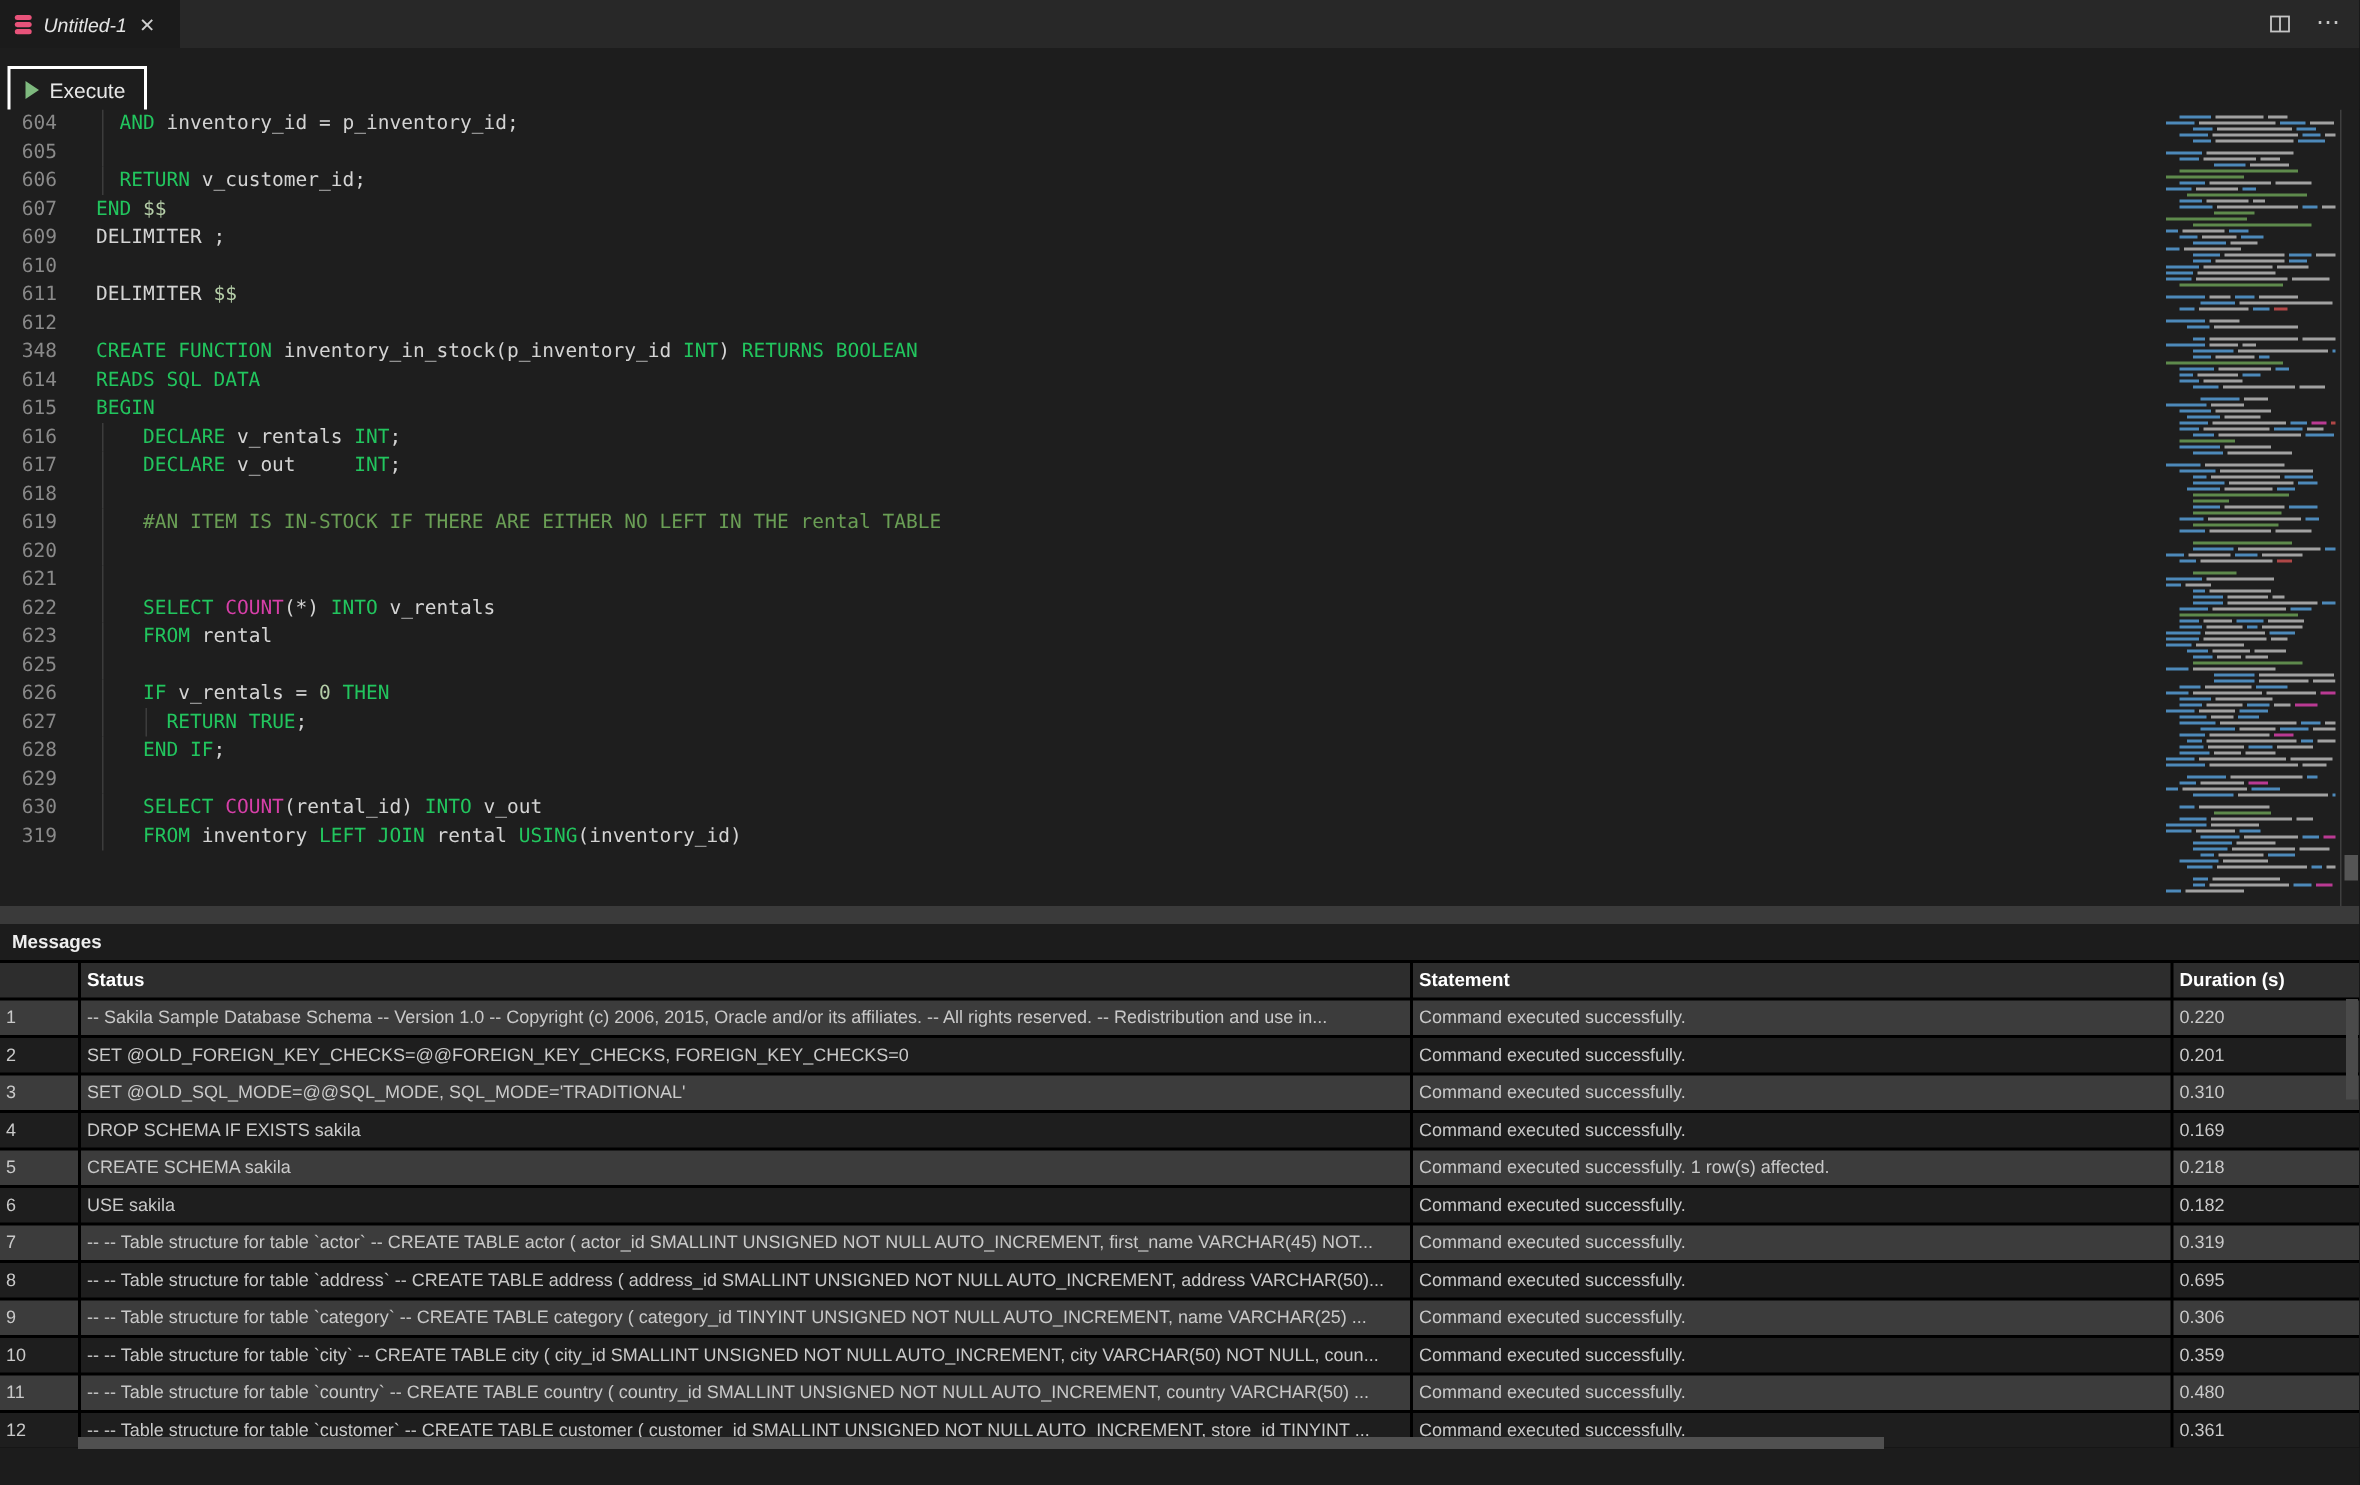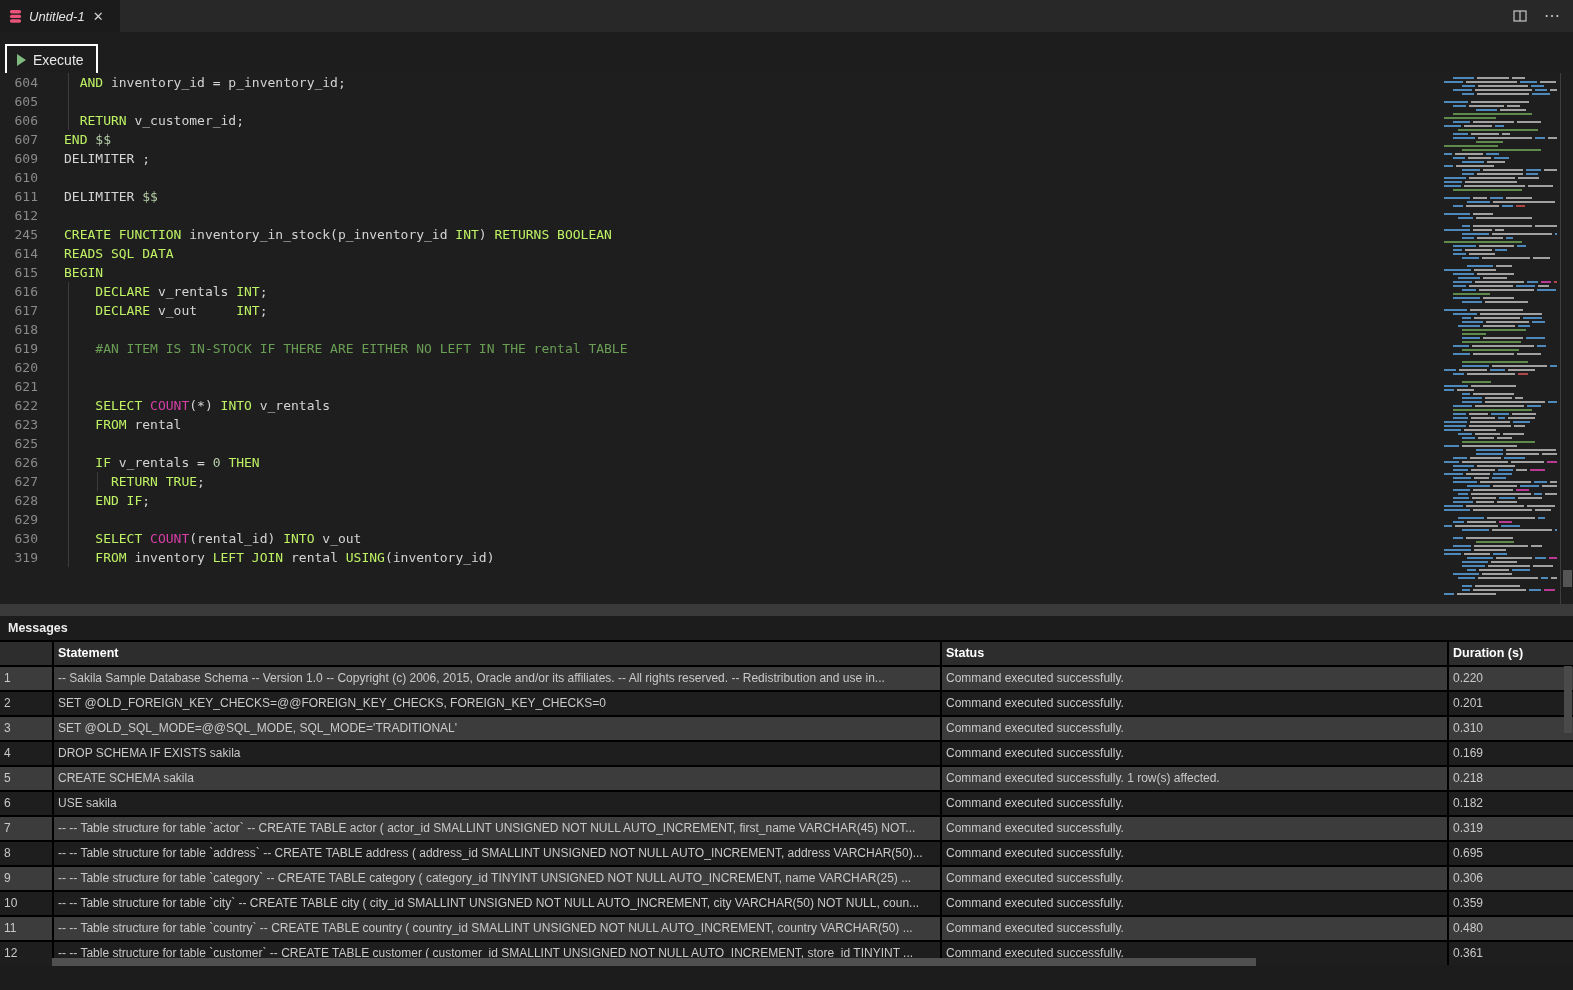--- a/index.html
+++ b/index.html
@@ -24,21 +24,21 @@
        border-bottom:6px solid transparent;}
 
   
   .editor{position:absolute;left:0;top:73px;width:1573px;height:531px;background:#1e1e1e;overflow:hidden;}
   #code-lines{position:absolute;left:0;top:0;width:1437px;}
   .cl{position:relative;height:19px;display:flex;font-family:"DejaVu Sans Mono",monospace;
       font-size:13px;line-height:19px;white-space:pre;}
   .cl .gut{flex:none;width:38px;text-align:right;color:#8a8a8a;}
   .cl .code{padding-left:26px;}
   .cl .guide{position:absolute;top:0;height:19px;border-left:1px solid #3c3c3c;}
-  .tk-k{color:#bef264;} .tk-p{color:#d4d4d4;} .tk-c{color:#6a9e55;}
+  .tk-k{color:#22c55e;} .tk-p{color:#d4d4d4;} .tk-c{color:#6a9e55;}
   .tk-f{color:#d63fa8;} .tk-n{color:#b5cea8;} .tk-d{color:#b5cea8;}
 
   
   .minimap{position:absolute;left:1437px;top:0;width:120px;height:531px;overflow:hidden;cursor:pointer;}
   .mm-row{height:2px;margin-bottom:2px;white-space:nowrap;font-size:0;}
   .mm-seg{display:inline-block;height:2px;margin-right:3px;vertical-align:top;opacity:.85;}
   .ov-ruler{position:absolute;left:1560px;top:0;width:1px;height:531px;background:#3f3f3f;}
   .ed-vthumb{position:absolute;left:1563px;top:497px;width:9px;height:17px;background:#555555;cursor:pointer;}
 
   
@@ -94,21 +94,21 @@
   <div class="editor">
     <div id="code-lines">
         <div class="cl"><span class="guide" style="left: 68px;"></span><span class="gut">604</span><span class="code"><span class="tk-p">  </span><span class="tk-k">AND</span><span class="tk-p"> inventory_id = p_inventory_id;</span></span></div>
         <div class="cl"><span class="guide" style="left: 68px;"></span><span class="gut">605</span><span class="code"></span></div>
         <div class="cl"><span class="guide" style="left: 68px;"></span><span class="gut">606</span><span class="code"><span class="tk-p">  </span><span class="tk-k">RETURN</span><span class="tk-p"> v_customer_id;</span></span></div>
         <div class="cl"><span class="gut">607</span><span class="code"><span class="tk-k">END</span><span class="tk-p"> </span><span class="tk-d">$$</span></span></div>
         <div class="cl"><span class="gut">609</span><span class="code"><span class="tk-p">DELIMITER ;</span></span></div>
         <div class="cl"><span class="gut">610</span><span class="code"></span></div>
         <div class="cl"><span class="gut">611</span><span class="code"><span class="tk-p">DELIMITER </span><span class="tk-d">$$</span></span></div>
         <div class="cl"><span class="gut">612</span><span class="code"></span></div>
-        <div class="cl"><span class="gut">245</span><span class="code"><span class="tk-k">CREATE FUNCTION</span><span class="tk-p"> inventory_in_stock(p_inventory_id </span><span class="tk-k">INT</span><span class="tk-p">) </span><span class="tk-k">RETURNS BOOLEAN</span></span></div>
+        <div class="cl"><span class="gut">348</span><span class="code"><span class="tk-k">CREATE FUNCTION</span><span class="tk-p"> inventory_in_stock(p_inventory_id </span><span class="tk-k">INT</span><span class="tk-p">) </span><span class="tk-k">RETURNS BOOLEAN</span></span></div>
         <div class="cl"><span class="gut">614</span><span class="code"><span class="tk-k">READS SQL DATA</span></span></div>
         <div class="cl"><span class="gut">615</span><span class="code"><span class="tk-k">BEGIN</span></span></div>
         <div class="cl"><span class="guide" style="left: 68px;"></span><span class="gut">616</span><span class="code"><span class="tk-p">    </span><span class="tk-k">DECLARE</span><span class="tk-p"> v_rentals </span><span class="tk-k">INT</span><span class="tk-p">;</span></span></div>
         <div class="cl"><span class="guide" style="left: 68px;"></span><span class="gut">617</span><span class="code"><span class="tk-p">    </span><span class="tk-k">DECLARE</span><span class="tk-p"> v_out     </span><span class="tk-k">INT</span><span class="tk-p">;</span></span></div>
         <div class="cl"><span class="guide" style="left: 68px;"></span><span class="gut">618</span><span class="code"></span></div>
         <div class="cl"><span class="guide" style="left: 68px;"></span><span class="gut">619</span><span class="code"><span class="tk-p">    </span><span class="tk-c">#AN ITEM IS IN-STOCK IF THERE ARE EITHER NO LEFT IN THE rental TABLE</span></span></div>
         <div class="cl"><span class="guide" style="left: 68px;"></span><span class="gut">620</span></div>
         <div class="cl"><span class="guide" style="left: 68px;"></span><span class="gut">621</span><span class="code"></span></div>
         <div class="cl"><span class="guide" style="left: 68px;"></span><span class="gut">622</span><span class="code"><span class="tk-p">    </span><span class="tk-k">SELECT</span><span class="tk-p"> </span><span class="tk-f">COUNT</span><span class="tk-p">(*) </span><span class="tk-k">INTO</span><span class="tk-p"> v_rentals</span></span></div>
         <div class="cl"><span class="guide" style="left: 68px;"></span><span class="gut">623</span><span class="code"><span class="tk-p">    </span><span class="tk-k">FROM</span><span class="tk-p"> rental</span></span></div>
@@ -256,22 +256,22 @@
     <div class="ov-ruler"></div>
     <div class="ed-vthumb"></div>
   </div>
 
   <div class="sash"></div>
 
   <div class="messages">
     <div class="messages-title">Messages</div>
     <div class="msg-table" id="msg-table">
         <div class="mcell mhead"></div>
+        <div class="mcell mhead">Status</div>
         <div class="mcell mhead">Statement</div>
-        <div class="mcell mhead">Status</div>
         <div class="mcell mhead">Duration (s)</div>
         <div class="mcell row-light">1</div>
         <div class="mcell row-light">-- Sakila Sample Database Schema -- Version 1.0 -- Copyright (c) 2006, 2015, Oracle and/or its affiliates. -- All rights reserved. -- Redistribution and use in...</div>
         <div class="mcell row-light">Command executed successfully.</div>
         <div class="mcell row-light">0.220</div>
         <div class="mcell row-dark">2</div>
         <div class="mcell row-dark">SET @OLD_FOREIGN_KEY_CHECKS=@@FOREIGN_KEY_CHECKS, FOREIGN_KEY_CHECKS=0</div>
         <div class="mcell row-dark">Command executed successfully.</div>
         <div class="mcell row-dark">0.201</div>
         <div class="mcell row-light">3</div>

